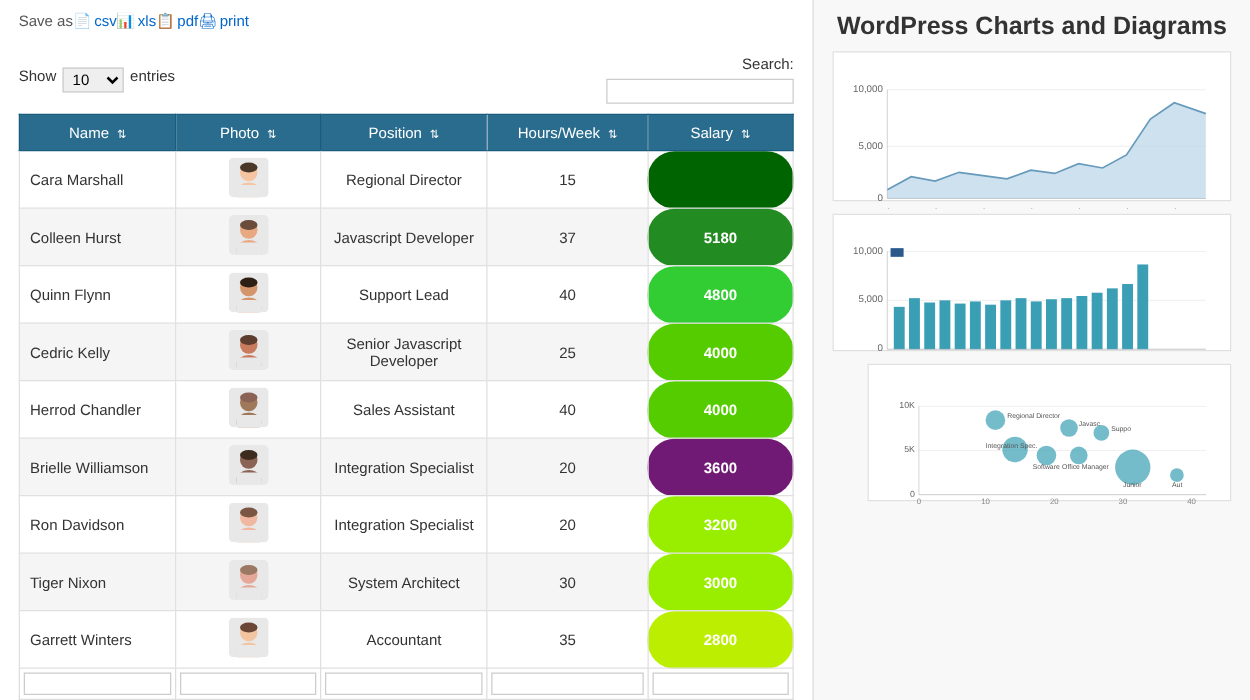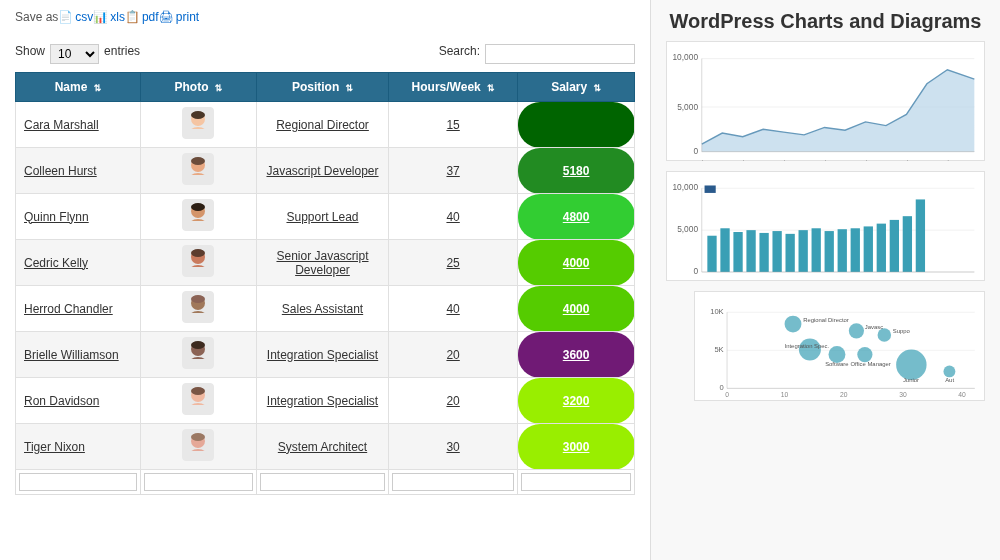--- a/index.html
+++ b/index.html
@@ -9,48 +9,48 @@
     .right-panel { flex: 1; padding: 10px 15px; background: #f8f8f8; border-left: 1px solid #ddd; }
 
     
     .save-row { display: flex; align-items: center; gap: 0; margin-bottom: 20px; font-size: 12px; color: #555; }
     .save-row a { color: #0066cc; text-decoration: none; display: flex; align-items: center; gap: 2px; }
 
     
     .controls-row { display: flex; align-items: center; justify-content: space-between; margin-bottom: 8px; }
     .show-entries { display: flex; gap: 5px; font-size: 12px; }
     .show-entries select { padding: 1px 3px; font-size: 12px; border: 1px solid #ccc; }
-    .search-row { display: flex; align-items: flex-start; gap: 5px; font-size: 12px; }
+    .search-row { display: flex; align-items: flex-end; gap: 5px; font-size: 12px; flex-direction: column; }
     .search-row input { border: 1px solid #ccc; padding: 2px 5px; font-size: 12px; width: 150px; }
 
     
     table { width: 100%; border-collapse: collapse; font-size: 12px; }
     thead tr { background: #2a6c8e; color: #fff; }
-    thead th { padding: 7px 8px; text-align: center; border: 1px solid #1a5c7e; position: relative; cursor: pointer; font-weight: bold; font-size: 12px; }
+    thead th { padding: 7px 8px; text-align: center; border: 1px solid #1a5c7e; position: relative; cursor: pointer; font-weight: normal; font-size: 12px; }
     thead th .sort-icon { font-size: 9px; margin-left: 3px; }
     tbody tr { background: #fff; }
     tbody tr:nth-child(even) { background: #f5f5f5; }
-    tbody td { padding: 5px 8px; border: 1px solid #e0e0e0; text-align: center; vertical-align: middle; font-size: 12px; text-decoration: underline; }
+    tbody td { padding: 5px 8px; border: 1px solid #e0e0e0; text-align: center; vertical-align: middle; font-size: 12px; }
     tbody td.name-cell { text-align: left; }
     tbody td.position-cell { text-align: center; }
 
     
     .avatar { width: 32px; height: 32px; border-radius: 4px; display: inline-block; overflow: hidden; }
     .avatar svg { width: 32px; height: 32px; }
 
     
     .salary-cell { font-weight: bold; color: #fff; text-align: center; border-radius: 22px; }
 
     
     .filter-row td { background: #fff; border: 1px solid #ddd; padding: 3px; }
     .filter-row input { width: 100%; border: 1px solid #ccc; padding: 2px; font-size: 11px; }
 
     
     .chart-title { font-size: 20px; font-weight: bold; text-align: center; color: #333; margin-bottom: 8px; }
-    .chart-container { margin-bottom: 10px; background: #fff; border: 1px solid #e0e0e0; padding: 5px; position: relative; }
+    .chart-container { margin-bottom: 10px; background: #fff; border: 1px solid #e0e0e0; padding: 15px; position: relative; }
 
     
     .line-chart-wrap { height: 120px; position: relative; }
     .bar-chart-wrap { height: 110px; position: relative; }
     .bubble-chart-wrap { height: 110px; position: relative; margin-left: 28px; }
 
     svg text { font-family: Arial, sans-serif; }
   </style>
 </head>
 <body>
@@ -236,20 +236,37 @@
       <ellipse cx="16" cy="12" rx="7" ry="4" fill="#9b7863" transform="translate(0,-4)"></ellipse>
       <ellipse cx="16" cy="28" rx="10" ry="8" fill="#e5a898"></ellipse>
       <rect x="6" y="22" width="20" height="10" fill="#e8e8e8"></rect>
     </svg>
   </div>
     </td>
     <td class="position-cell">System Architect</td>
     <td>30</td>
     <td class="salary-cell" style="background:#99ee00">3000</td>
   </tr>
+          <tr>
+    <td class="name-cell">Garrett Winters</td>
+    <td>
+      <div class="avatar">
+    <svg width="32" height="32" viewBox="0 0 32 32" xmlns="http://www.w3.org/2000/svg">
+      <rect width="32" height="32" fill="#e8e8e8" rx="3"></rect>
+      <circle cx="16" cy="12" r="7" fill="#f2c4a0"></circle>
+      <ellipse cx="16" cy="12" rx="7" ry="4" fill="#6b4535" transform="translate(0,-4)"></ellipse>
+      <ellipse cx="16" cy="28" rx="10" ry="8" fill="#f2c4a0"></ellipse>
+      <rect x="6" y="22" width="20" height="10" fill="#e8e8e8"></rect>
+    </svg>
+  </div>
+    </td>
+    <td class="position-cell">Accountant</td>
+    <td>35</td>
+    <td class="salary-cell" style="background:#bbee00">2800</td>
+  </tr>
         </tbody>
       <tfoot>
         <tr class="filter-row">
           <td><input type="text" style=""></td>
           <td><input type="text" style=""></td>
           <td><input type="text" style=""></td>
           <td><input type="text" style=""></td>
           <td><input type="text" style=""></td>
         </tr>
       </tfoot>

